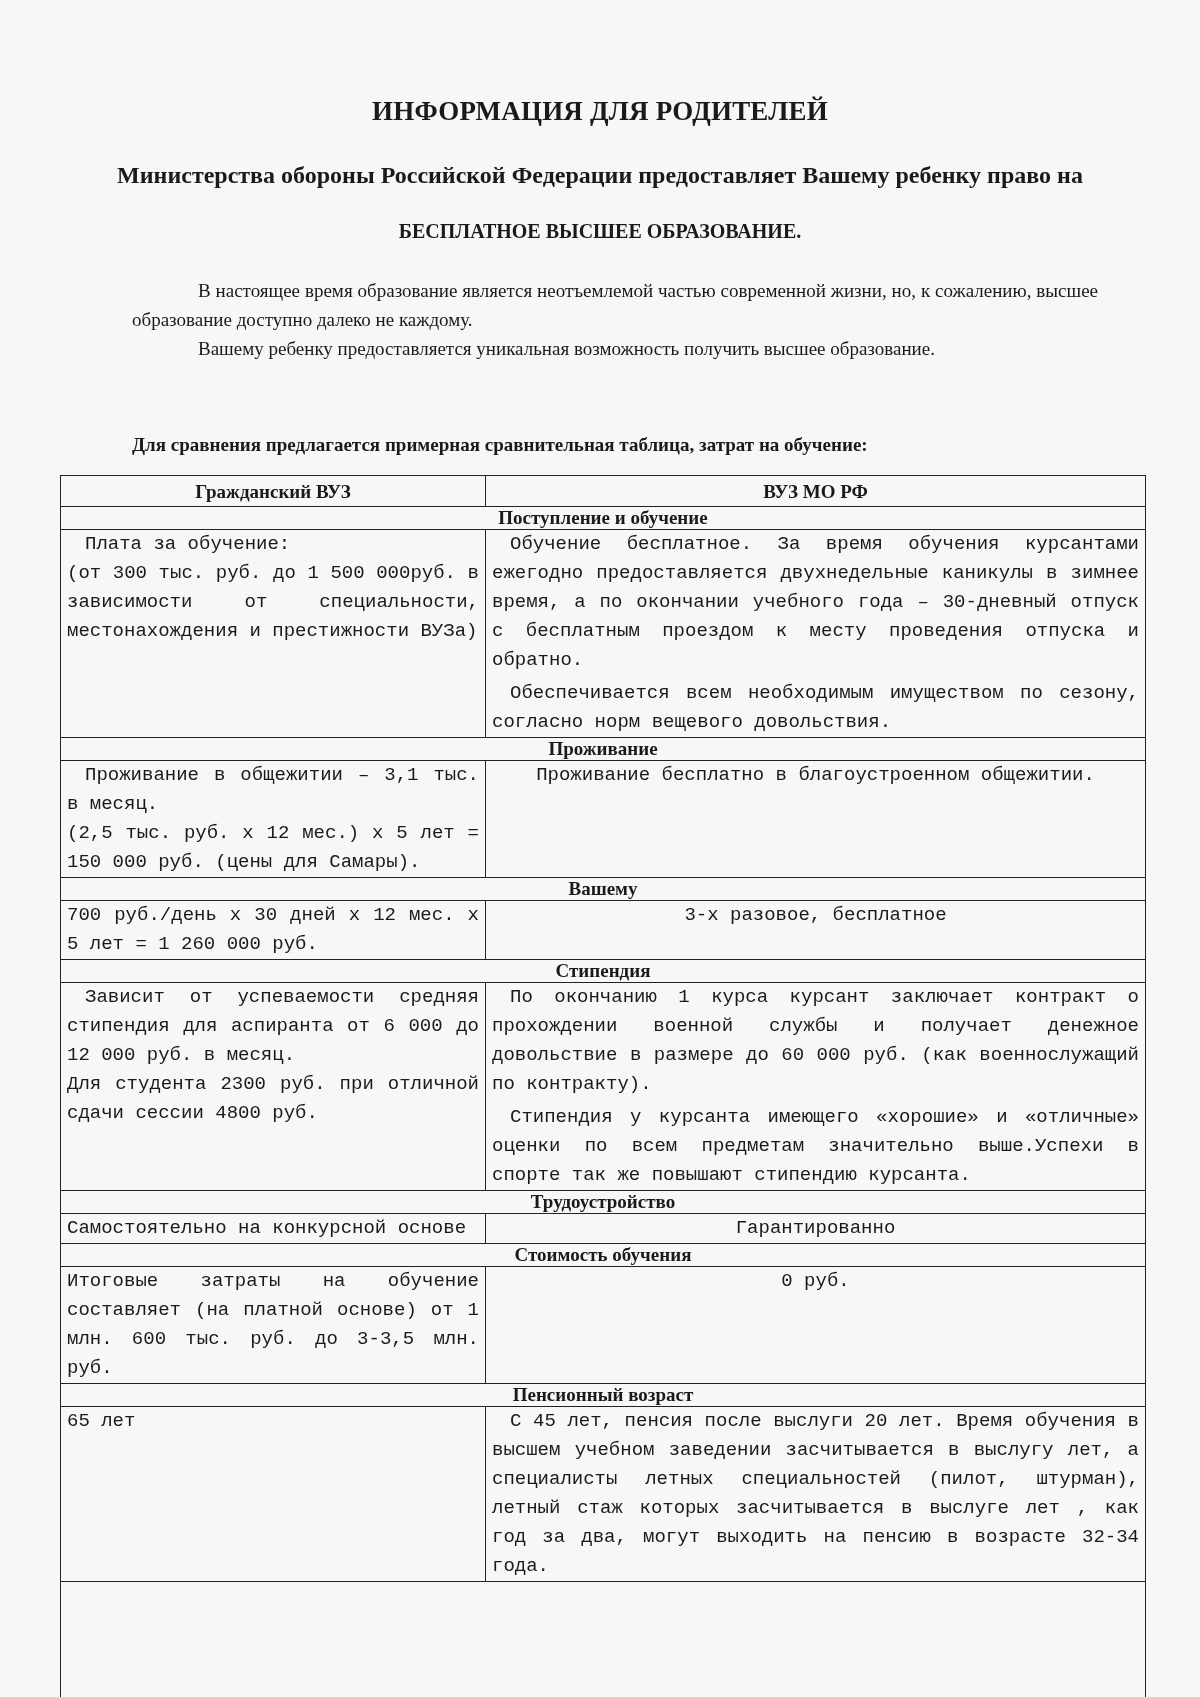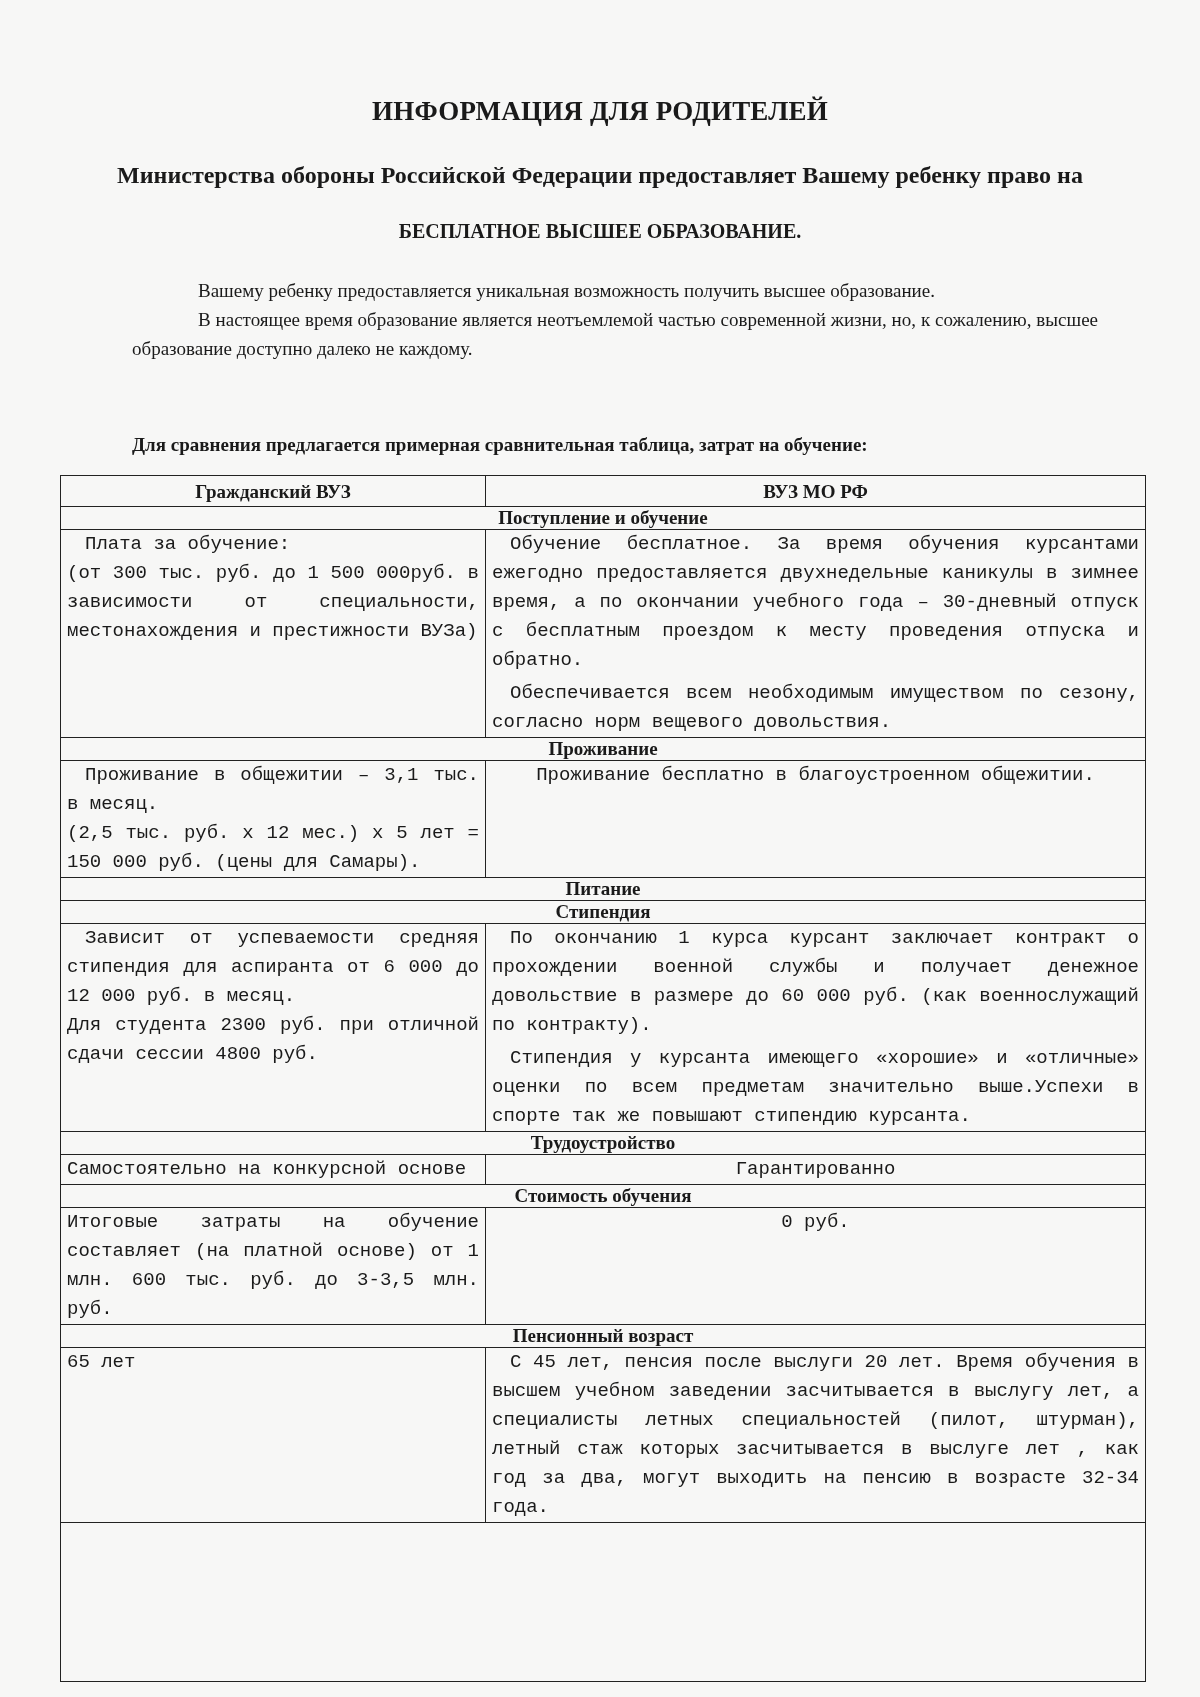--- a/index.html
+++ b/index.html
@@ -135,22 +135,22 @@
 <body>
 
 <div class="page">
   <div class="scan-edge"></div>
 
   <div class="title">ИНФОРМАЦИЯ ДЛЯ РОДИТЕЛЕЙ</div>
   <div class="subtitle">Министерства обороны Российской Федерации предоставляет Вашему ребенку право на</div>
   <div class="subtitle2">БЕСПЛАТНОЕ ВЫСШЕЕ ОБРАЗОВАНИЕ.</div>
 
   <div class="intro">
+    <p>В настоящее время образование является неотъемлемой частью современной жизни, но, к сожалению, высшее образование доступно далеко не каждому.</p>
     <p>Вашему ребенку предоставляется уникальная возможность получить высшее образование.</p>
-    <p>В настоящее время образование является неотъемлемой частью современной жизни, но, к сожалению, высшее образование доступно далеко не каждому.</p>
   </div>
 
   <div class="intro-lead">Для сравнения предлагается примерная сравнительная таблица, затрат на обучение:</div>
 
   <table class="cmp">
     <tbody>
         <tr>
       <th class="col-left">Гражданский ВУЗ</th>
       <th>ВУЗ МО РФ</th>
     </tr>
@@ -176,21 +176,29 @@
       <td class="col-left">
         <p class="cell-p indent">Проживание в общежитии – 3,1 тыс. в месяц.</p>
         <p class="cell-p" style="margin-top:0">(2,5 тыс. руб. х 12 мес.) х 5 лет = 150 000 руб. (цены для Самары).</p>
       </td>
       <td class="col-right center">
         <p class="cell-p center">Проживание бесплатно в благоустроенном общежитии.</p>
       </td>
     </tr>
 
     <tr>
-      <td colspan="2" class="section">Питание</td>
+      <td colspan="2" class="section">Вашему</td>
+    </tr>
+    <tr>
+      <td class="col-left">
+        <p class="cell-p">700 руб./день х 30 дней х 12 мес. х 5 лет = 1 260 000 руб.</p>
+      </td>
+      <td class="col-right center">
+        <p class="cell-p center">3-х разовое, бесплатное</p>
+      </td>
     </tr>
 
     <tr>
       <td colspan="2" class="section">Стипендия</td>
     </tr>
     <tr>
       <td class="col-left">
         <p class="cell-p indent">Зависит от успеваемости средняя стипендия для аспиранта от 6 000 до 12 000 руб. в месяц.</p>
         <p class="cell-p" style="margin-top:0">Для студента 2300 руб.  при отличной сдачи сессии 4800 руб.</p>
       </td>

